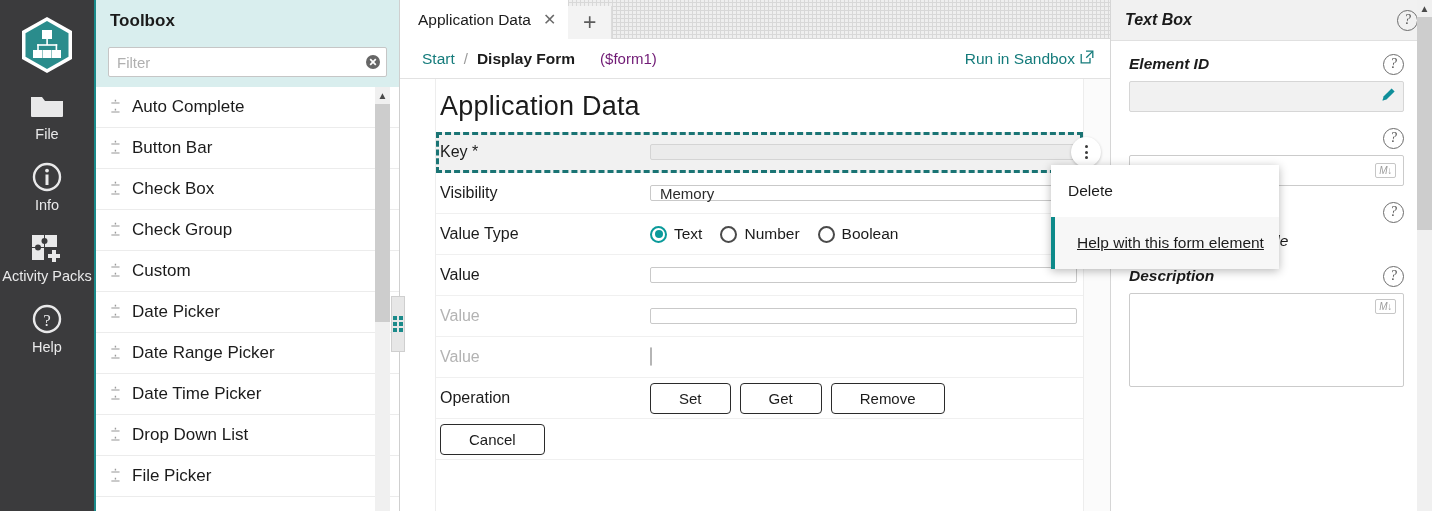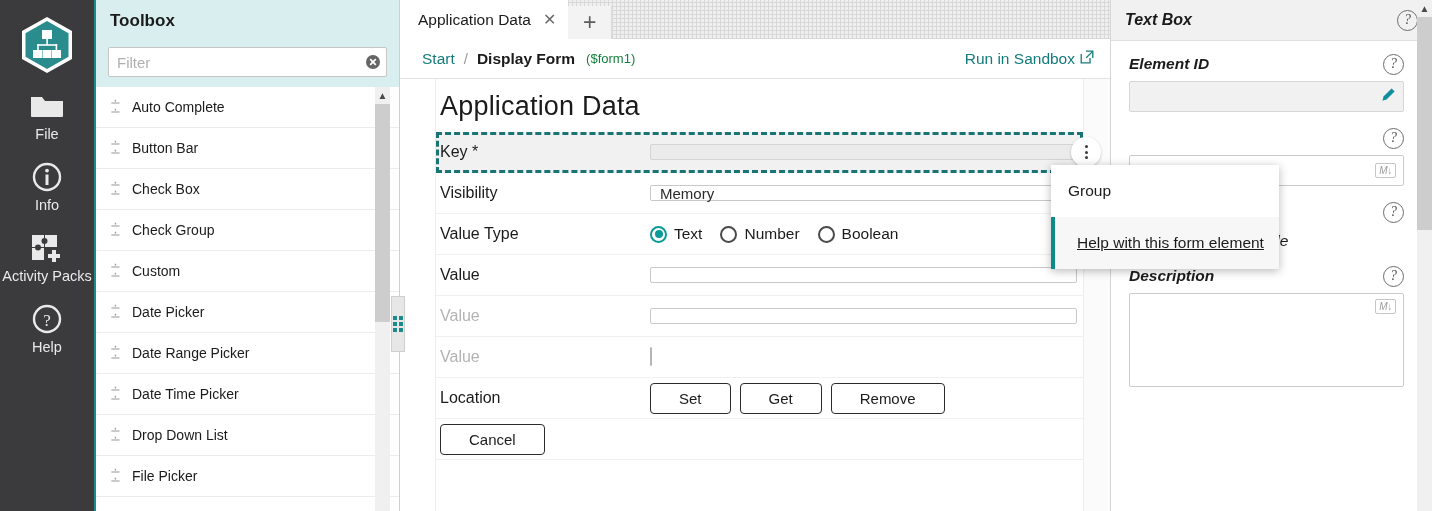--- a/index.html
+++ b/index.html
@@ -47,21 +47,21 @@
   }
   .tb-filter input::placeholder { color: #b0b0b0; }
   .tb-clear { width: 26px; display: flex; align-items: center; justify-content: center; cursor: pointer; }
   .tb-list { flex: 1; overflow: hidden; position: relative; background: #fff; }
   .tb-row {
     height: 41px; display: flex; align-items: center;
     border-bottom: 1px solid #ececec; padding-left: 14px; cursor: grab;
   }
   .tb-grip { width: 22px; color: #9a9a9a; font-size: 13px; letter-spacing: 0; line-height: 9px; }
   .tb-grip i { display:block; font-style: normal; }
-  .tb-name { font-size: 14px; color: #1b1b1b; }
+  .tb-name { font-size: 17px; color: #1b1b1b; }
   
   .tb-sb { position: absolute; right: 9px; top: 0; width: 15px; height: 100%; background: #f0f0f0; }
   .tb-sb-up { height: 17px; display: flex; align-items: center; justify-content: center; color: #4a4a4a; font-size: 10px; cursor: pointer; }
   .tb-sb-thumb { position: absolute; top: 17px; left: 0; width: 15px; height: 218px; background: #cdcdcd; cursor: pointer; }
   .splitter {
     position: absolute; right: -6px; top: 296px; width: 14px; height: 56px;
     background: #e7e7e7; border: 1px solid #cfcfcf; z-index: 6;
     display: flex; align-items: center; justify-content: center; cursor: col-resize;
   }
   .splitter .dots { display: grid; grid-template-columns: 4px 4px; gap: 2px; }
@@ -87,21 +87,21 @@
     display: flex; align-items: center; justify-content: center;
     color: #5c5c5c; font-size: 23px; cursor: pointer; line-height: 1;
   }
   .crumbbar {
     height: 40px; background: #fff; display: flex; align-items: center;
     padding: 0 16px 0 22px; border-bottom: 1px solid #e2e2e2; gap: 9px;
   }
   .crumb-link { color: #147b7b; font-size: 15.5px; cursor: pointer; }
   .crumb-sep { color: #9a9a9a; font-size: 15px; }
   .crumb-cur { font-size: 15.5px; font-weight: bold; color: #1b1b1b; }
-  .crumb-id { font-size: 13px; color: #15803d; margin-left: 2px; }
+  .crumb-id { font-size: 15px; color: #701a75; margin-left: 16px; }
   .sandbox { margin-left: auto; color: #147b7b; font-size: 15.5px; display: flex; align-items: center; gap: 5px; cursor: pointer; }
 
   .canvas { flex: 1; position: relative; display: flex; background: #fbfbfb; overflow: hidden; }
   .canvas-gutter { width: 36px; background: #fff; border-right: 1px solid #ededed; flex: 0 0 36px; }
   .formwrap { width: 648px; background: #fff; border-right: 1px solid #ededed; position: relative; padding: 0; }
   .form-title { font-size: 27px; color: #1b1b1b; padding: 12px 0 10px 4px; letter-spacing: .2px; }
   .frow {
     display: flex; align-items: center; min-height: 41px;
     border-bottom: 1px solid #f0f0f0; position: relative;
   }
@@ -448,21 +448,21 @@
                 <div class="tbox">
                   <span></span>
                 </div>
               </div>
             </div>
             <div class="frow">
               <div class="flabel muted">Value</div>
               <div class="fctl"><span class="cbox"></span></div>
             </div>
             <div class="frow">
-              <div class="flabel">Location</div>
+              <div class="flabel">Operation</div>
               <div class="fctl">
                 <div class="btnrow">
                   <button class="btn">Set</button>
                   <button class="btn">Get</button>
                   <button class="btn">Remove</button>
                 </div>
               </div>
             </div>
           </div>
         <div class="frow" style="border-bottom:1px solid #f0f0f0;">
@@ -536,17 +536,17 @@
       </div>
 
     </div>
     <div class="props-sb">
       <div class="props-sb-up">▲</div>
       <div class="props-sb-thumb"></div>
     </div>
   </div>
 
   <div class="ctxmenu" id="ctxmenu">
-      <div class="ctxitem">Group</div>
+      <div class="ctxitem">Delete</div>
       <div class="ctxitem active">Help with this form element</div>
     </div>
 
 </div>
 
 </body></html>

